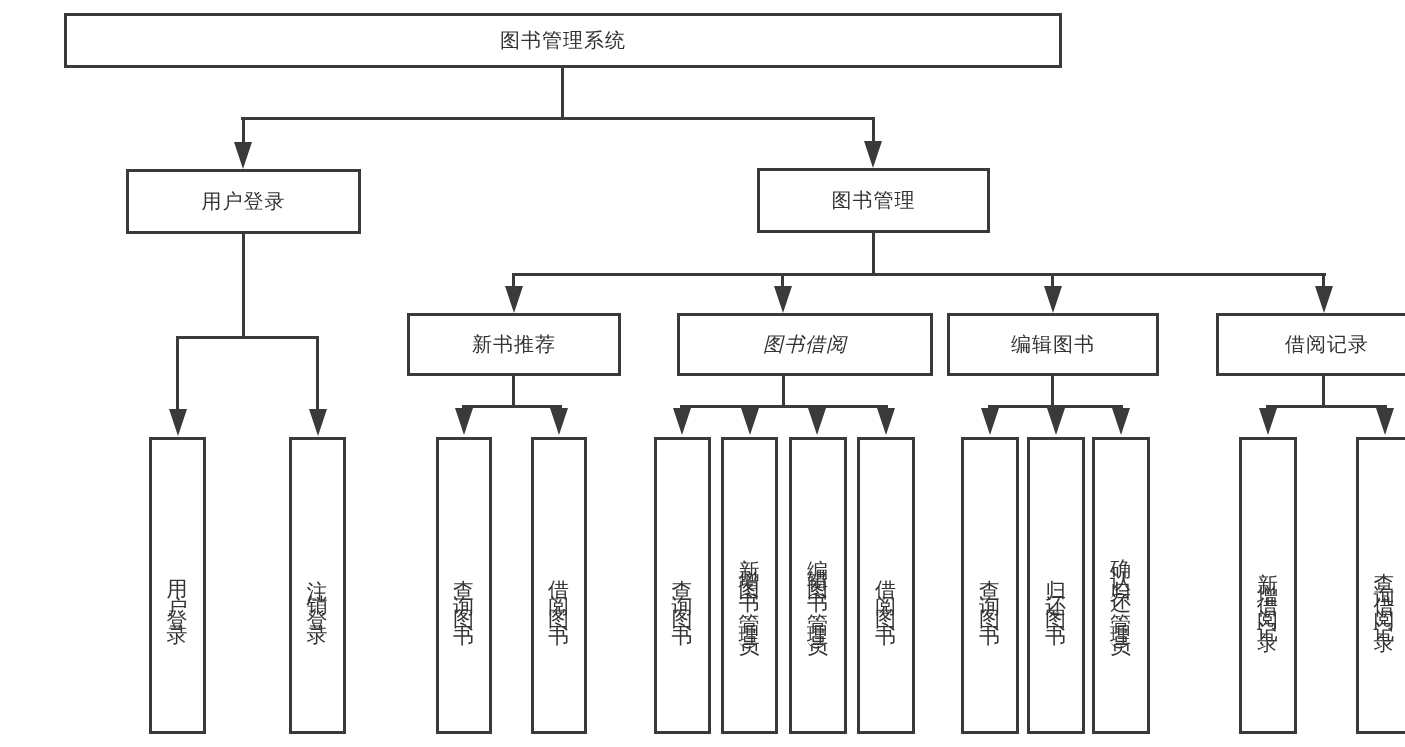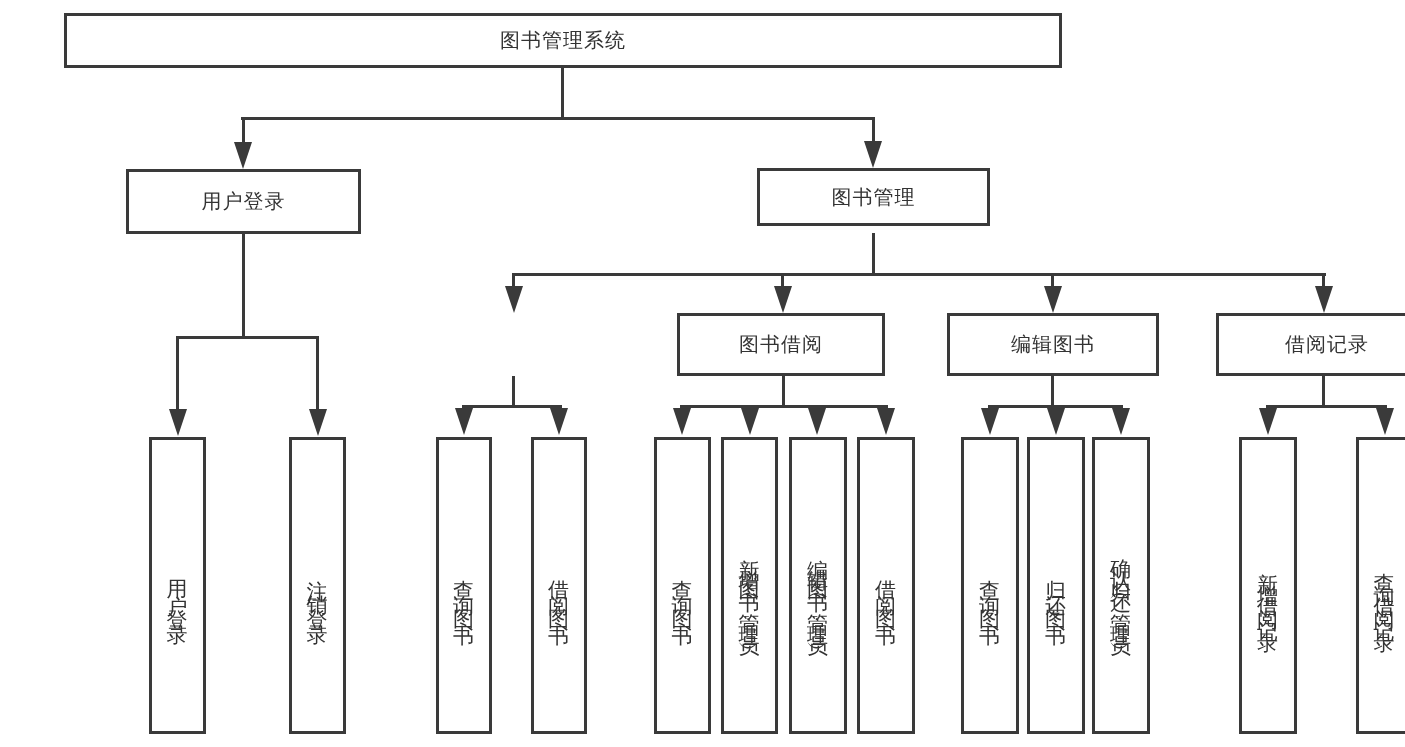--- a/index.html
+++ b/index.html
@@ -56,23 +56,24 @@
   }
 </style>
 </head>
 <body>
 
 <div class="stage">
 
   <div class="node" style="left:20px;top:13px;width:998px;height:55px;">图书管理系统</div>
 
   <div class="node" style="left:82px;top:169px;width:235px;height:65px;">用户登录</div>
-  <div class="node" style="left:713px;top:168px;width:233px;height:58px;">图书管理</div>
+  <div class="node" style="left:713px;top:168px;width:233px;height:65px;">图书管理</div>
 
-  <div class="node" style="left:633px;top:313px;width:208px;height:63px;">图书借阅</div>
+  <div class="node" style="left:363px;top:313px;width:214px;height:63px;">新书推荐</div>
+  <div class="node" style="left:633px;top:313px;width:256px;height:63px;font-style:italic;">图书借阅</div>
   <div class="node" style="left:903px;top:313px;width:212px;height:63px;">编辑图书</div>
   <div class="node" style="left:1172px;top:313px;width:216px;height:63px;padding-left:6px;">借阅记录</div>
 
   <div class="node leaf" style="left:105px;top:437px;width:57px;height:297px;">
     <span class="v ls4">用户登录</span>
   </div>
   <div class="node leaf" style="left:245px;top:437px;width:57px;height:297px;">
     <span class="v ls4">注销登录</span>
   </div>
   <div class="node leaf" style="left:392px;top:437px;width:56px;height:297px;">

